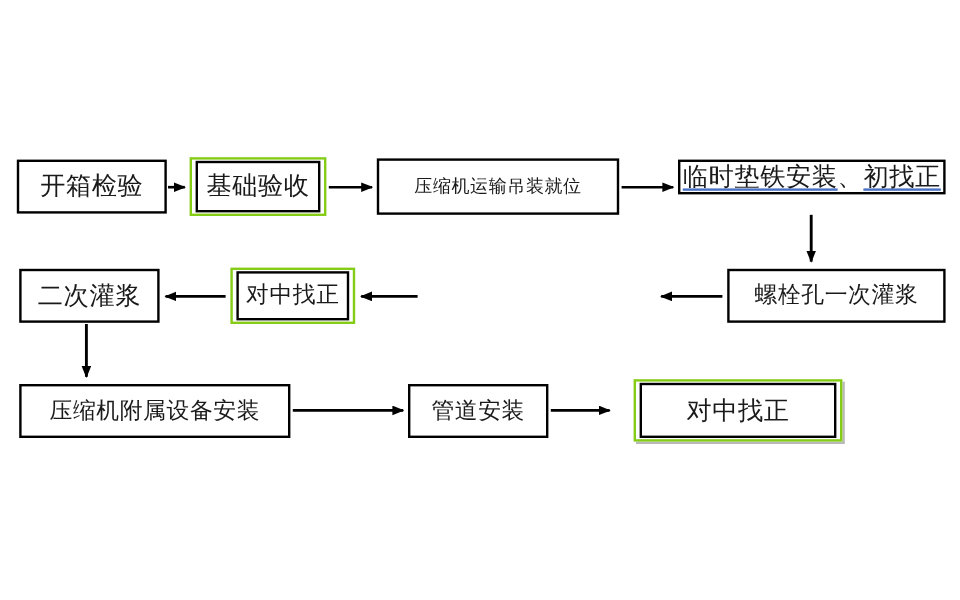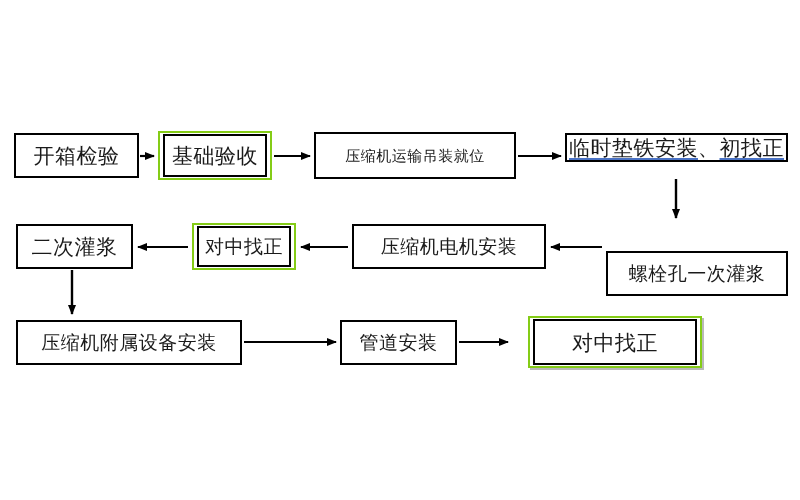--- a/index.html
+++ b/index.html
@@ -119,27 +119,24 @@
   <div class="node" style="left:314px; top:132px; width:202px; height:47px;">
     <span class="label fs-small">压缩机运输吊装就位</span>
   </div>
 
   <div class="node" style="left:565px; top:133px; width:223px; height:29px;">
     <span class="label fs-large">
       <span class="u-link">临时垫铁安装</span><span class="plain">、</span><span class="u-link">初找正</span>
     </span>
   </div>
 
-  <div class="node" style="left:606px; top:224px; width:182px; height:45px;margin-top:27px;">
+  <div class="node" style="left:606px; top:224px; width:182px; height:45px;">
     <span class="label fs-medium">螺栓孔一次灌浆</span>
   </div>
 
-  <div class="node" style="left:352px; top:224px; width:194px; height:45px;">
-    <span class="label fs-medium">压缩机电机安装</span>
-  </div>
 
   <div class="node double" style="left:192px; top:223px; width:104px; height:47px;">
     <span class="inner">
       <span class="label fs-medium">对中找正</span>
     </span>
   </div>
 
   <div class="node" style="left:16px; top:224px; width:117px; height:45px;">
     <span class="label fs-large">二次灌浆</span>
   </div>

